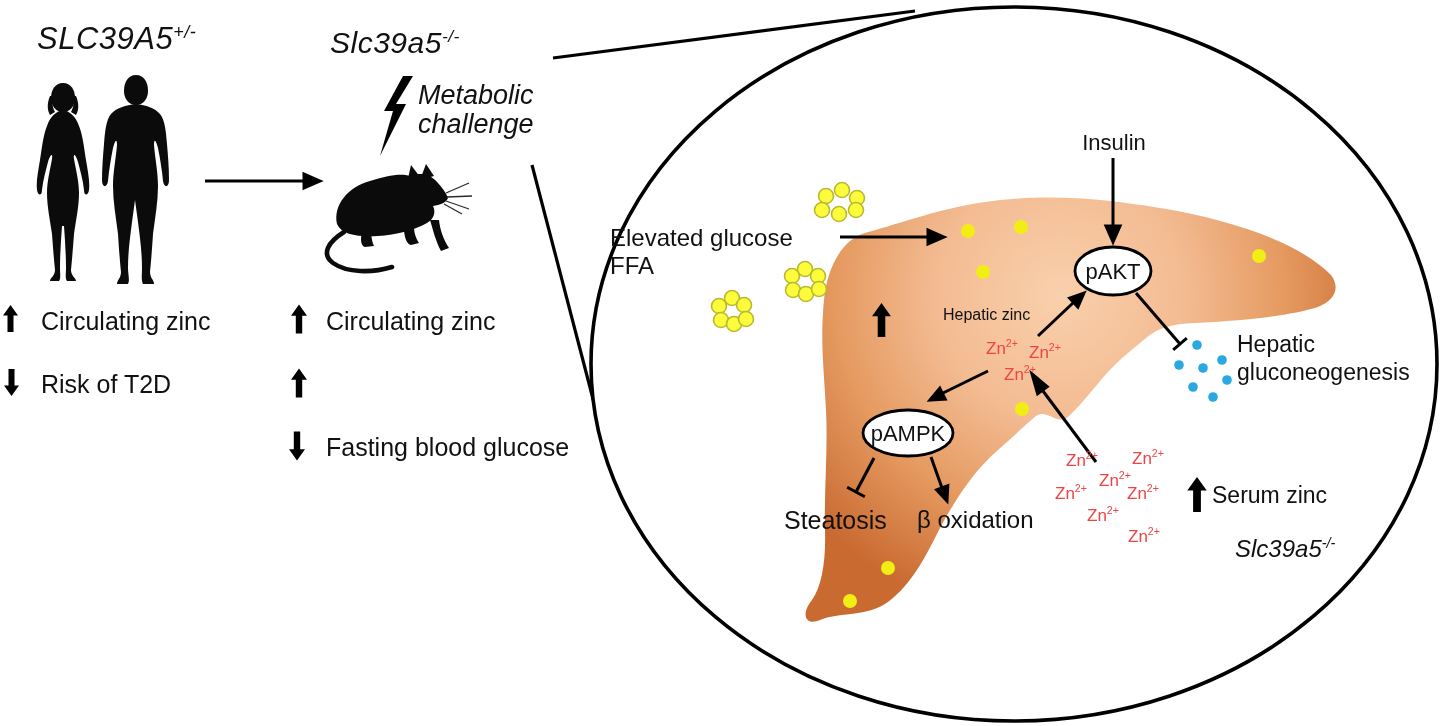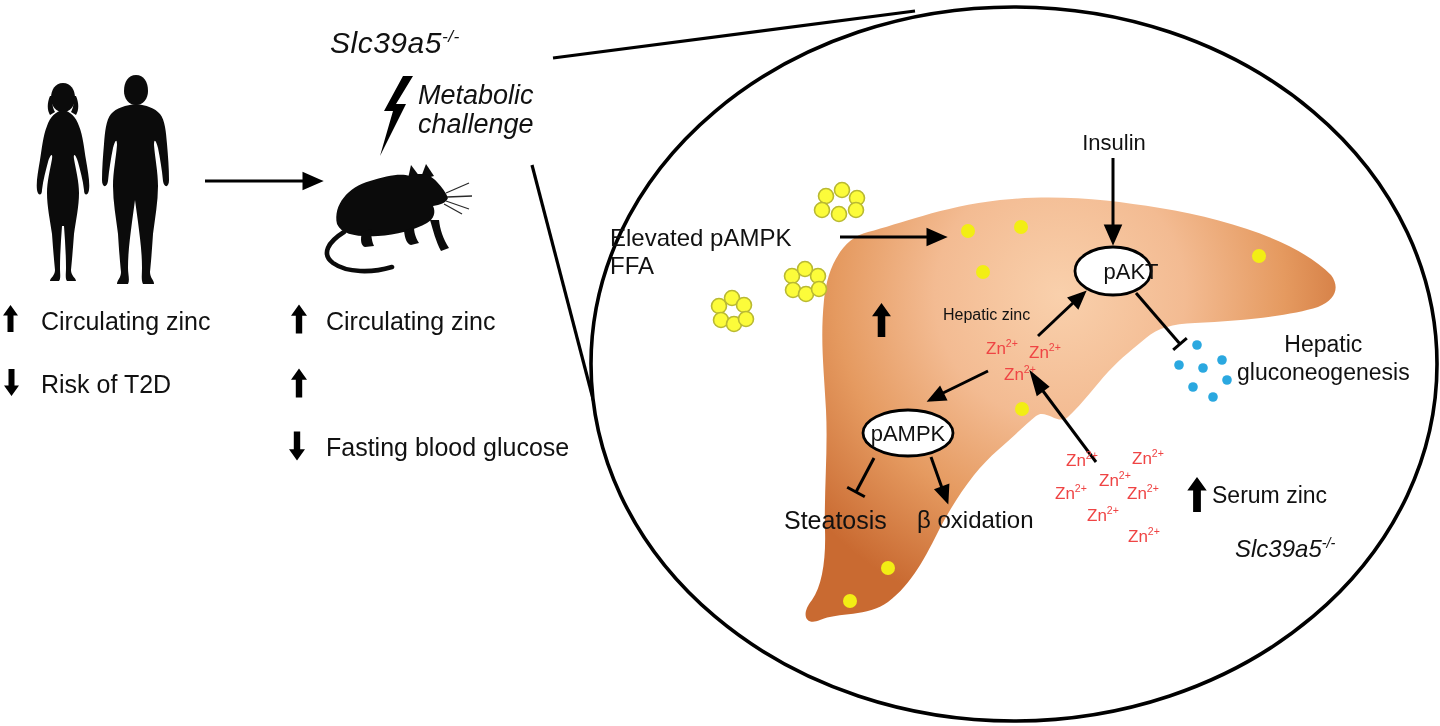--- a/index.html
+++ b/index.html
@@ -195,52 +195,53 @@
         <line x1="446" y1="193" x2="469" y2="183"></line>
         <line x1="447" y1="197" x2="472" y2="196"></line>
         <line x1="446" y1="201" x2="469" y2="209"></line>
         <line x1="444" y1="204" x2="462" y2="214"></line>
       </g>
     </g>
 
     <path d="M403,76 L384,111 L393,111 L380,156 L406,104 L396,104 L413,76 Z" fill="#000"></path>
   </svg>
 
+  <div class="lbl title" style="left:37px;top:21px;"><span>SLC39A5</span><sup>+/-</sup></div>
 
   <div class="lbl title" style="left:330px;top:26px;font-size:30px;"><span>Slc39a5</span><sup>-/-</sup></div>
 
   <div class="lbl italic ctr" style="left:418px;top:81px;width:152px;font-size:27px;line-height:29px;">
     <div>Metabolic</div>
     <div>challenge</div>
   </div>
 
   <div class="lbl bullet" style="left:41px;top:307px;">Circulating zinc</div>
   <div class="lbl bullet" style="left:41px;top:370px;">Risk of T2D</div>
 
   <div class="lbl bullet" style="left:326px;top:307px;">Circulating zinc</div>
   <div class="lbl bullet" style="left:326px;top:433px;">Fasting blood glucose</div>
 
   <div class="lbl" style="left:1078px;top:130px;width:72px;text-align:center;font-size:22px;">Insulin</div>
 
-  <div class="lbl" style="left:1076px;top:259px;width:74px;text-align:center;font-size:22px;padding-left:18px;">pAKT</div>
+  <div class="lbl" style="left:1076px;top:259px;width:74px;text-align:center;font-size:22px;">pAKT</div>
 
   <div class="lbl" style="left:862px;top:421px;width:92px;text-align:center;font-size:22px;">pAMPK</div>
 
   <div class="lbl ctr" style="left:610px;top:224px;width:215px;font-size:24px;line-height:28px;">
-    <div>Elevated pAMPK</div>
+    <div>Elevated glucose</div>
     <div>FFA</div>
   </div>
 
   <div class="lbl" style="left:897px;top:306px;font-size:16px;margin-left:46px;">Hepatic zinc</div>
 
   <div class="lbl" style="left:784px;top:506px;font-size:25px;">Steatosis</div>
 
   <div class="lbl" style="left:917px;top:506px;font-size:24px;">β oxidation</div>
 
-  <div class="lbl" style="left:1237px;top:330px;font-size:23px;line-height:28px;text-align:center;">
+  <div class="lbl" style="left:1237px;top:330px;font-size:23px;line-height:28px;">
     <div>Hepatic</div>
     <div>gluconeogenesis</div>
   </div>
 
   <div class="lbl" style="left:1212px;top:482px;font-size:23px;">Serum zinc</div>
 
   <div class="lbl italic gtype" style="left:1235px;top:535px;font-size:24px;"><span>Slc39a5</span><sup>-/-</sup></div>
 
   <div class="zn" style="left:986px;top:337px;"><span>Zn</span><sup>2+</sup></div>
   <div class="zn" style="left:1029px;top:341px;"><span>Zn</span><sup>2+</sup></div>

